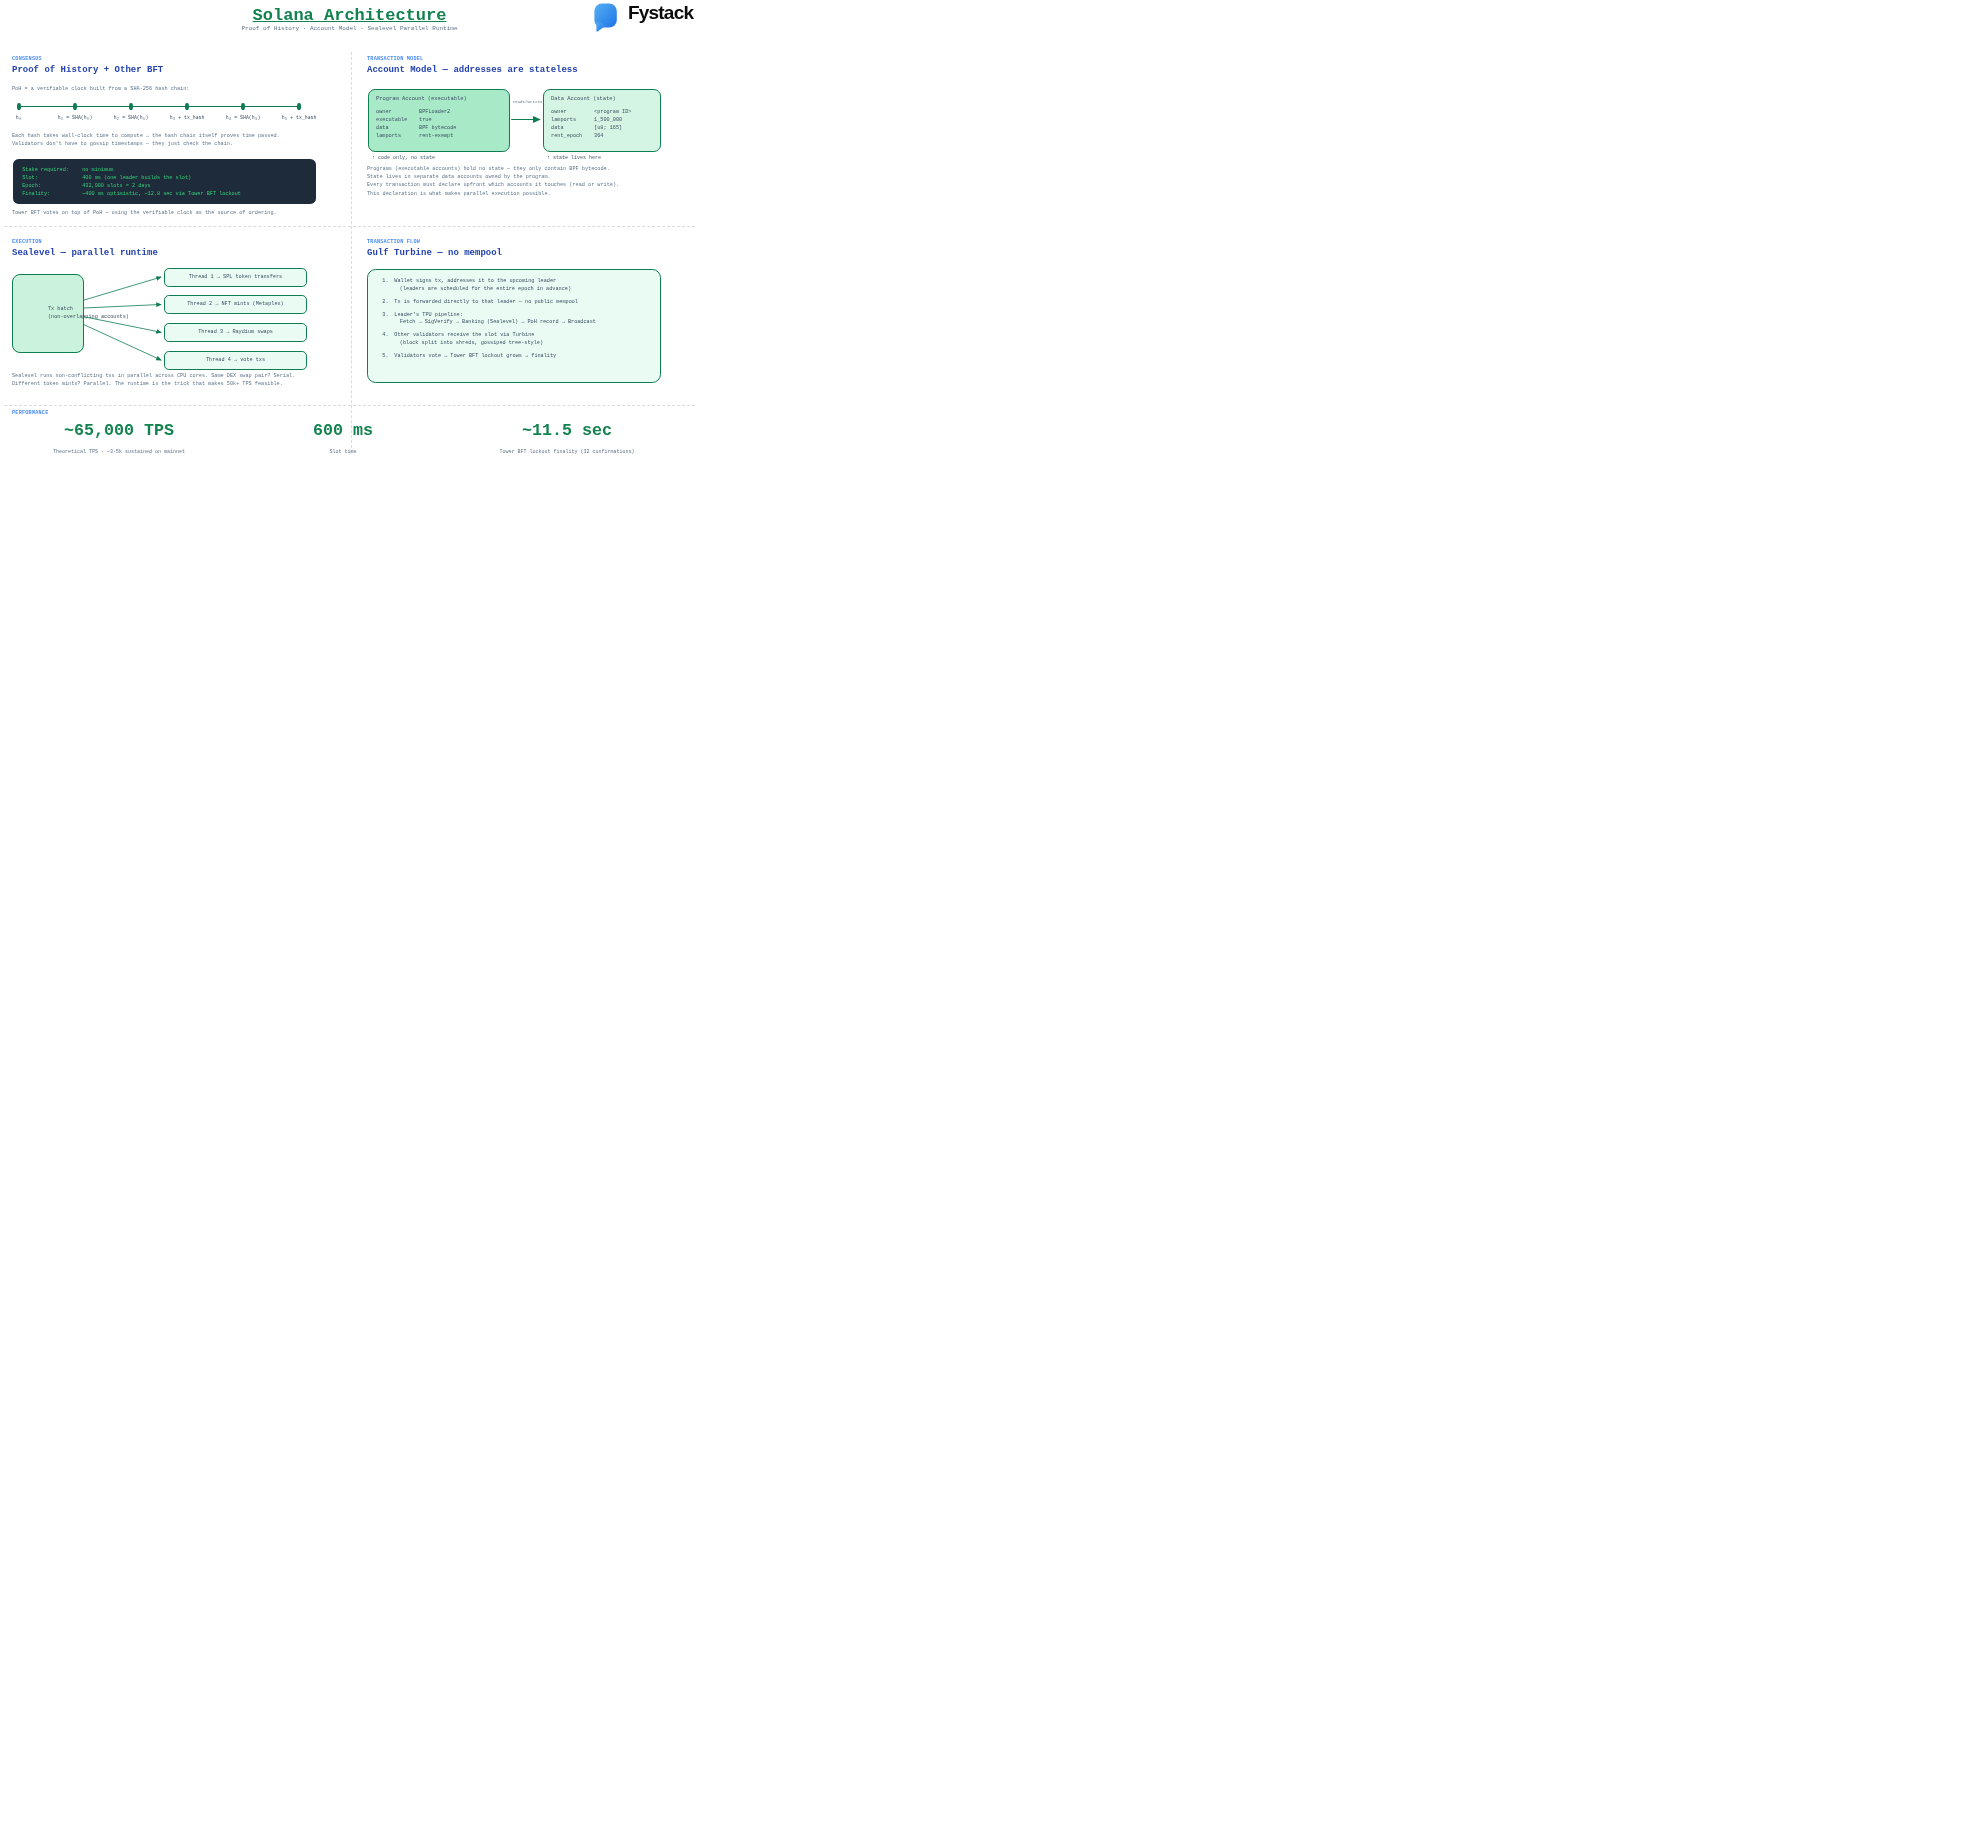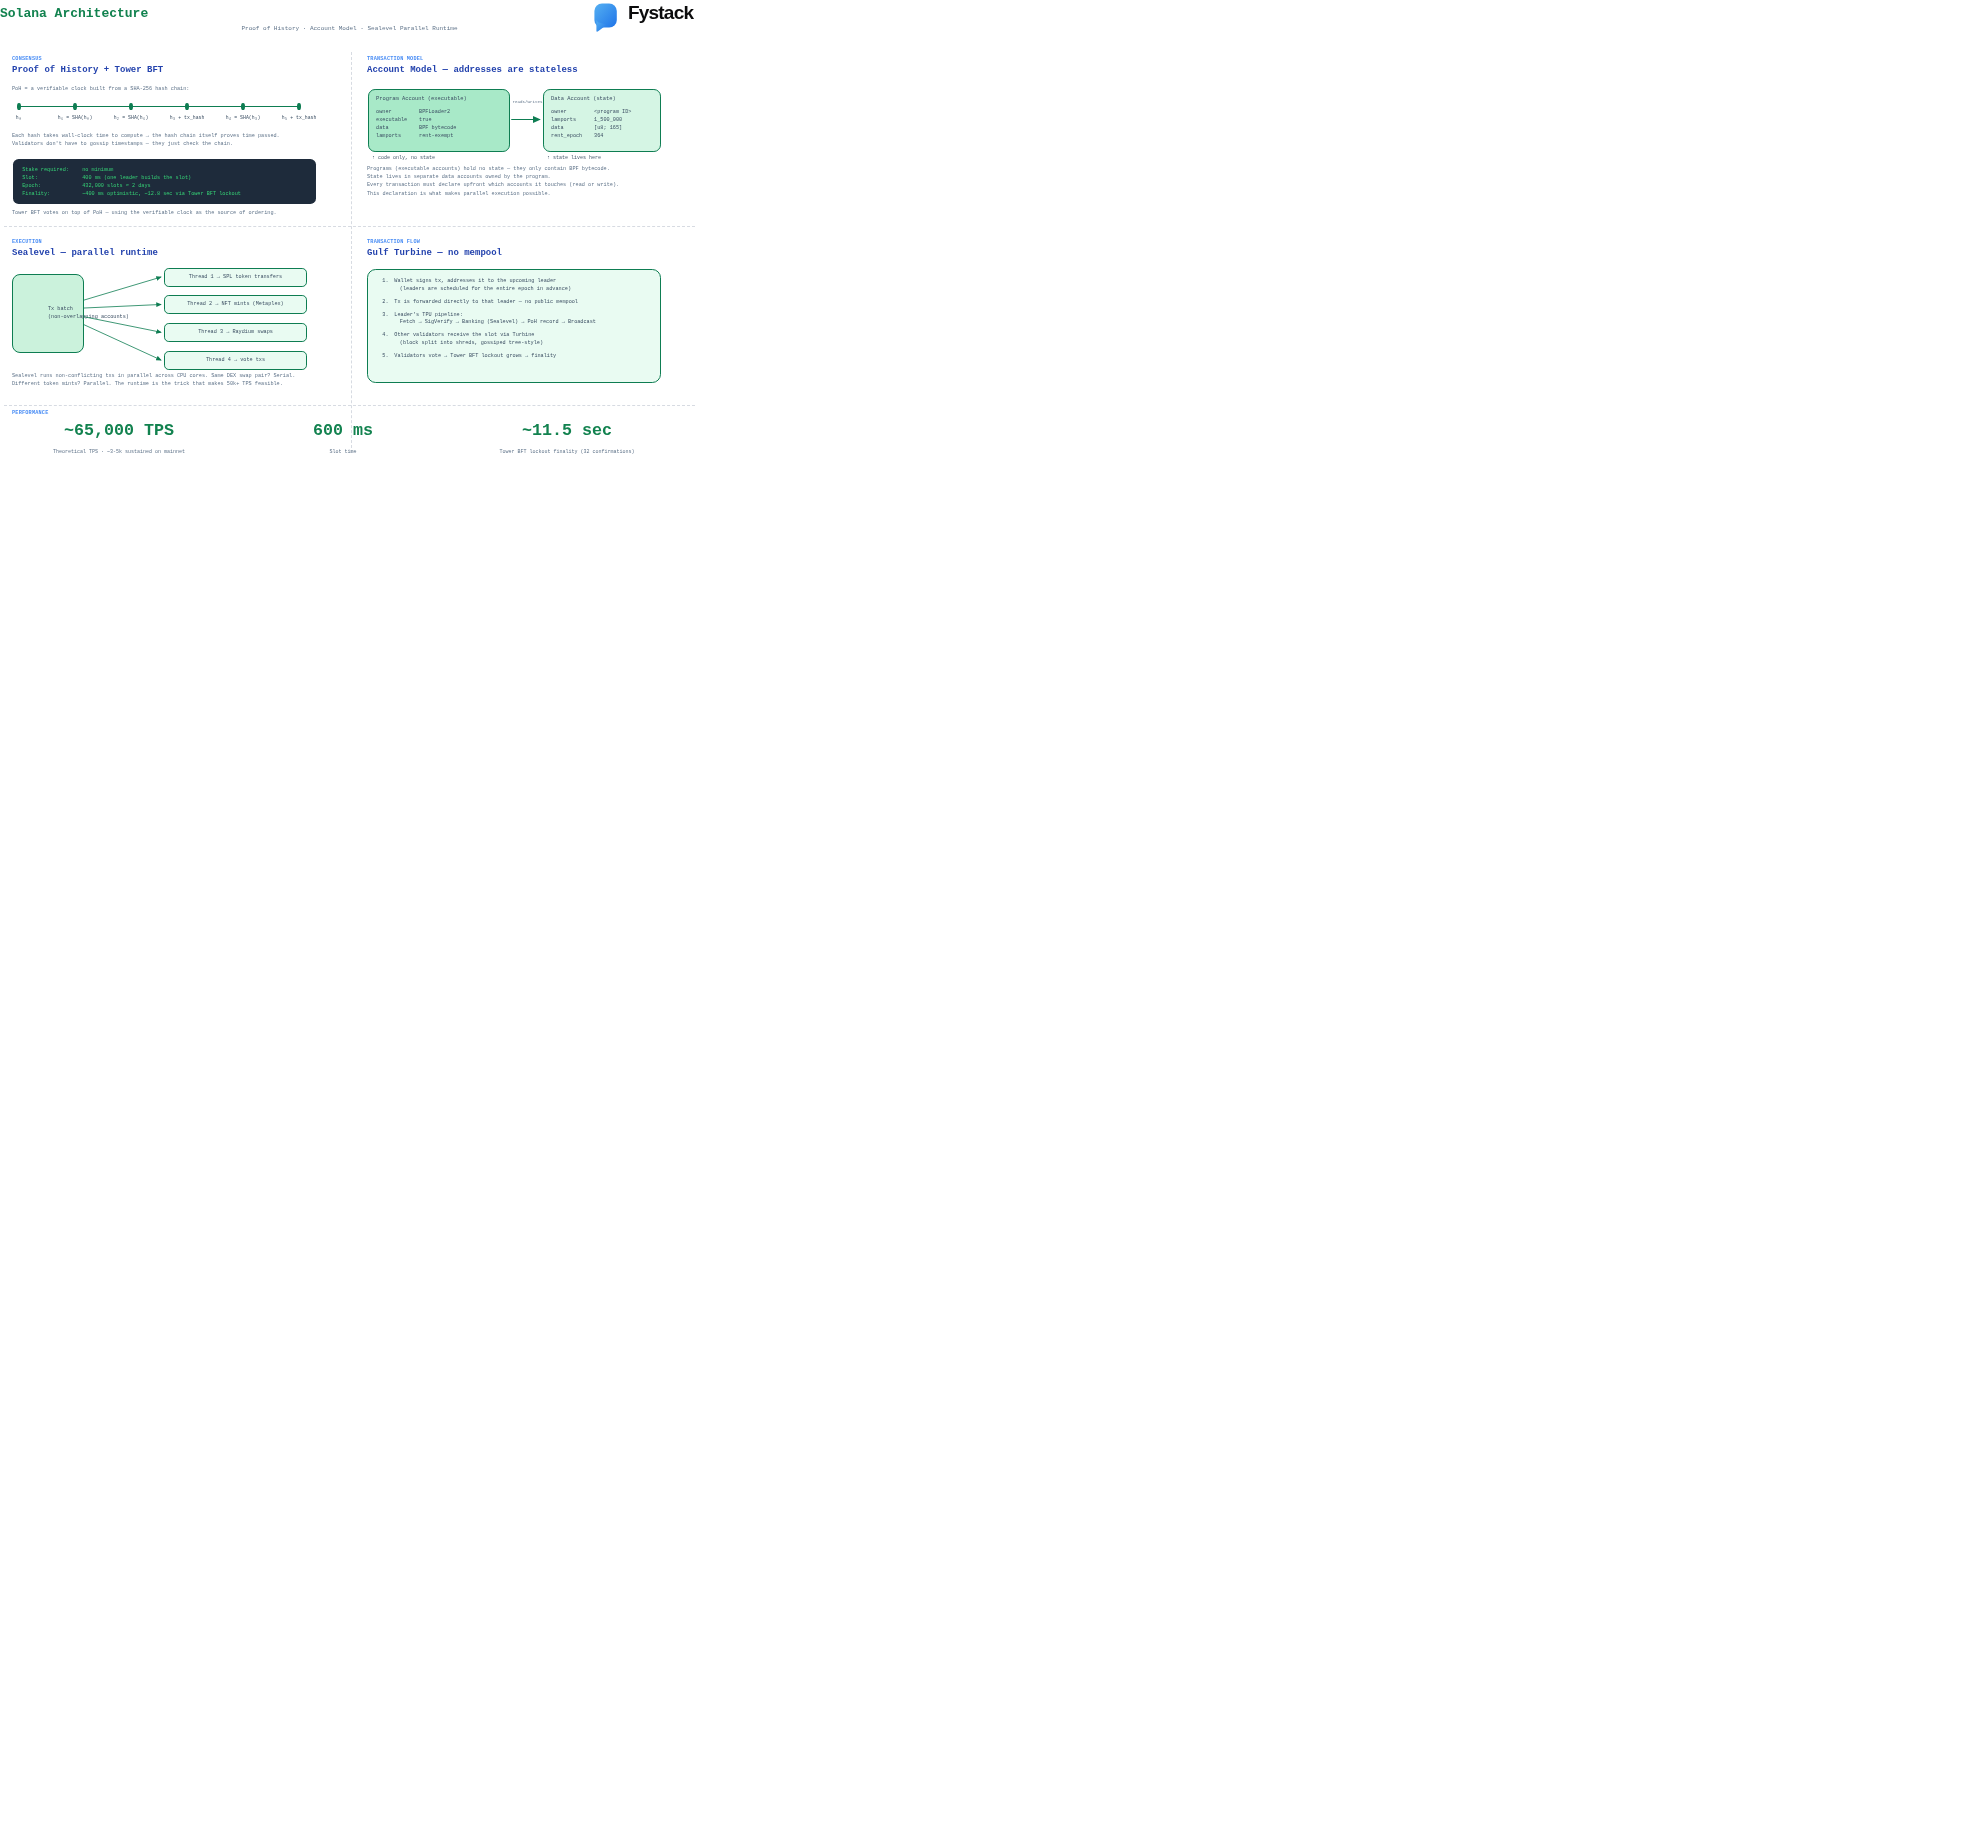--- a/index.html
+++ b/index.html
@@ -22,21 +22,21 @@
   body{font-family:"Liberation Mono","DejaVu Sans Mono",monospace;color:var(--ink);}
   .page{position:relative;width:699px;height:461px;background:#fff;overflow:hidden;}
   .abs{position:absolute;}
   .eyebrow{font-size:5.2px;font-weight:bold;color:var(--blue-label);letter-spacing:0.2px;}
   .h2{font-size:9px;font-weight:bold;color:var(--blue-head);white-space:nowrap;}
   .body-text{font-size:5.2px;color:var(--slate);white-space:nowrap;}
   .card-text{font-size:5.2px;color:var(--ink);}
   .divider-v{border-left:0.8px dashed var(--divider);width:0;}
   .divider-h{border-top:0.8px dashed var(--divider);height:0;}
   
-  .page-title{font-size:13px;font-weight:bold;color:var(--green-text);white-space:nowrap;}
+  .page-title{font-size:17px;font-weight:bold;color:var(--green-text);text-align:center;white-space:nowrap;text-decoration:underline;}
   .page-subtitle{font-size:6px;color:var(--slate);text-align:center;white-space:nowrap;}
   .brand-name{font-family:"Liberation Sans","DejaVu Sans",sans-serif;font-weight:bold;font-size:19px;letter-spacing:-0.8px;color:#0b0b0c;white-space:nowrap;}
   
   .tl-line{height:1.2px;background:var(--green);}
   .tl-dot{width:3.6px;height:6.7px;border-radius:50%;background:var(--green);}
   .tl-label{font-size:4.8px;color:var(--ink);white-space:nowrap;transform:translateX(-50%);}
   
   .stats-panel{background:var(--dark-panel);border-radius:5.6px;padding:6.7px 9.5px;}
   .stats-row{font-size:5.2px;line-height:8px;color:var(--terminal-green);white-space:nowrap;}
   .stats-row .k{display:inline-block;width:60px;}
@@ -78,21 +78,21 @@
           <stop offset="1" stop-color="#1f74e8"></stop>
         </linearGradient>
       </defs>
       <rect x="1" y="1" width="56" height="60" rx="19" fill="url(#lg)"></rect>
       <path d="M6 42 L6 69 Q6 74 12 69 L32 54 L10 48 Z" fill="url(#lg)"></path>
     </svg>
   </div>
   <div class="abs brand-name" style="left:628px;top:2.4px;">Fystack</div>
 
   <div class="abs eyebrow" style="left:12px;top:56px;">CONSENSUS</div>
-  <div class="abs h2" style="left:12px;top:65px;">Proof of History + Tower BFT</div>
+  <div class="abs h2" style="left:12px;top:65px;">Proof of History + Other BFT</div>
   <div class="abs body-text" style="left:12px;top:86px;">PoH = a verifiable clock built from a SHA-256 hash chain:</div>
 
   <div class="abs tl-line" style="left:18.7px;top:106px;width:280px;"></div>
   <div class="abs tl-dot" style="left:17px;top:103px;"></div>
   <div class="abs tl-dot" style="left:73px;top:103px;"></div>
   <div class="abs tl-dot" style="left:129px;top:103px;"></div>
   <div class="abs tl-dot" style="left:185px;top:103px;"></div>
   <div class="abs tl-dot" style="left:241px;top:103px;"></div>
   <div class="abs tl-dot" style="left:297px;top:103px;"></div>
   <div class="abs tl-label" style="left:18.7px;top:115px;">h₀</div>

